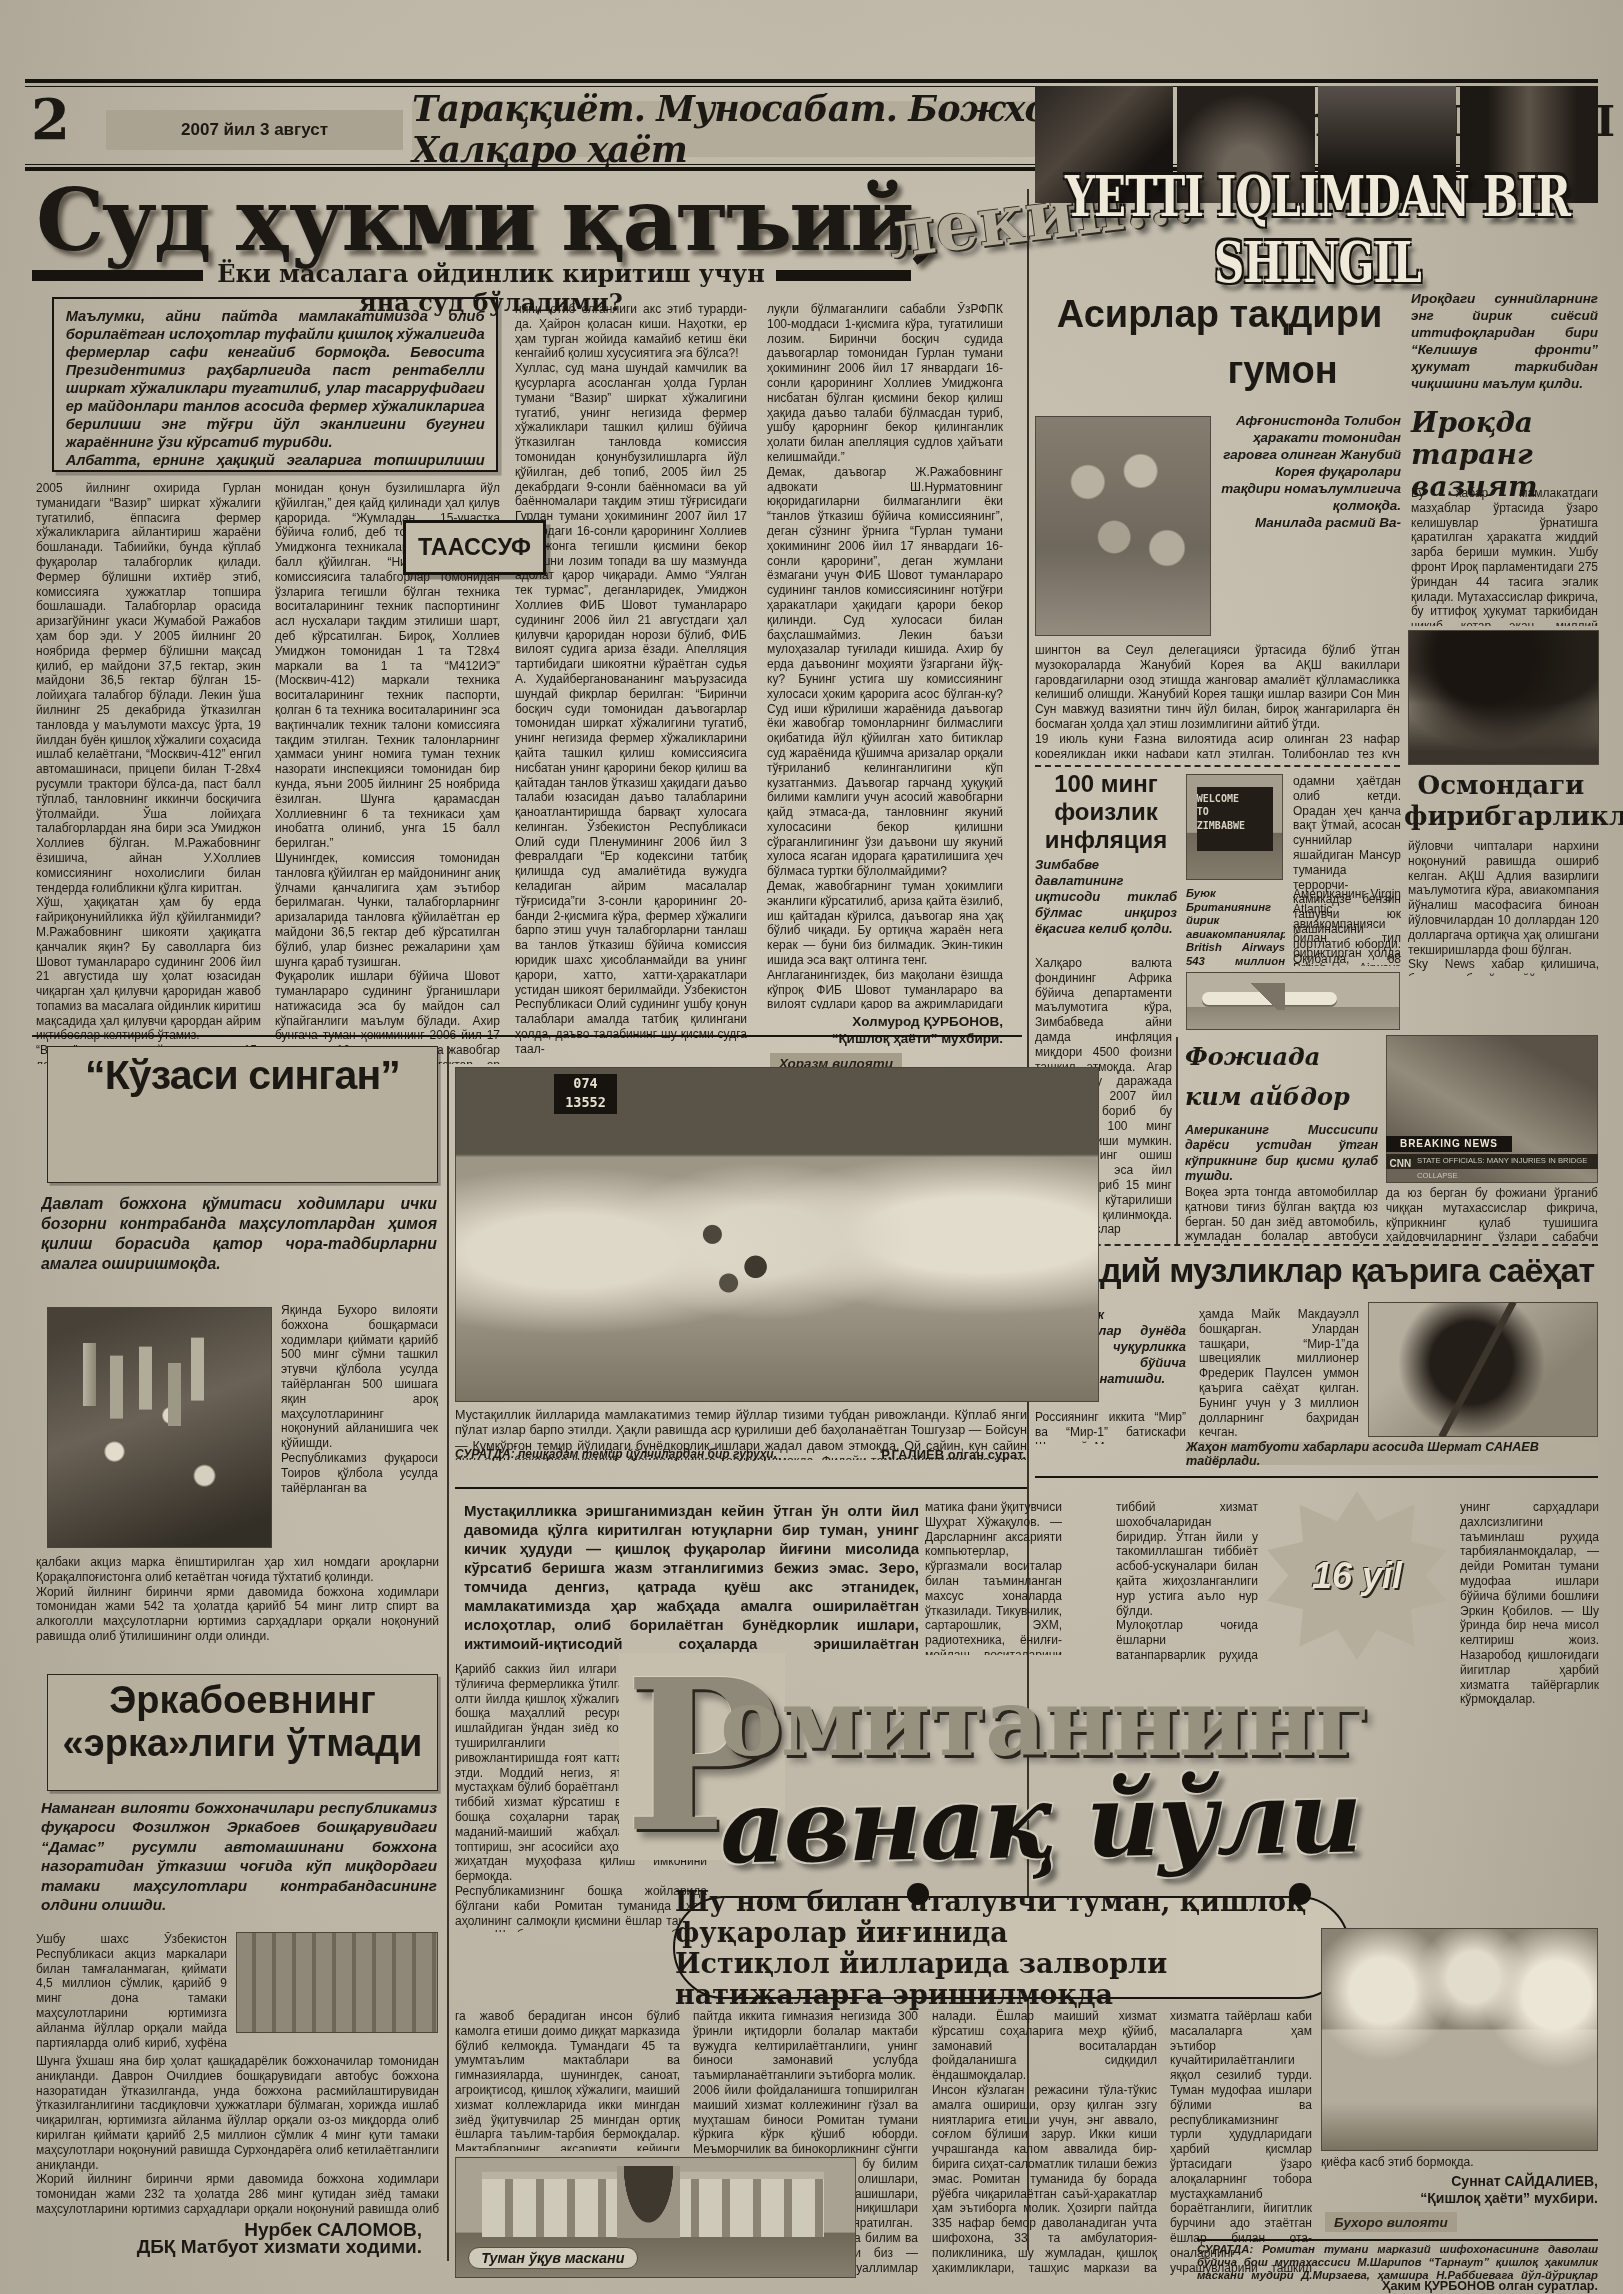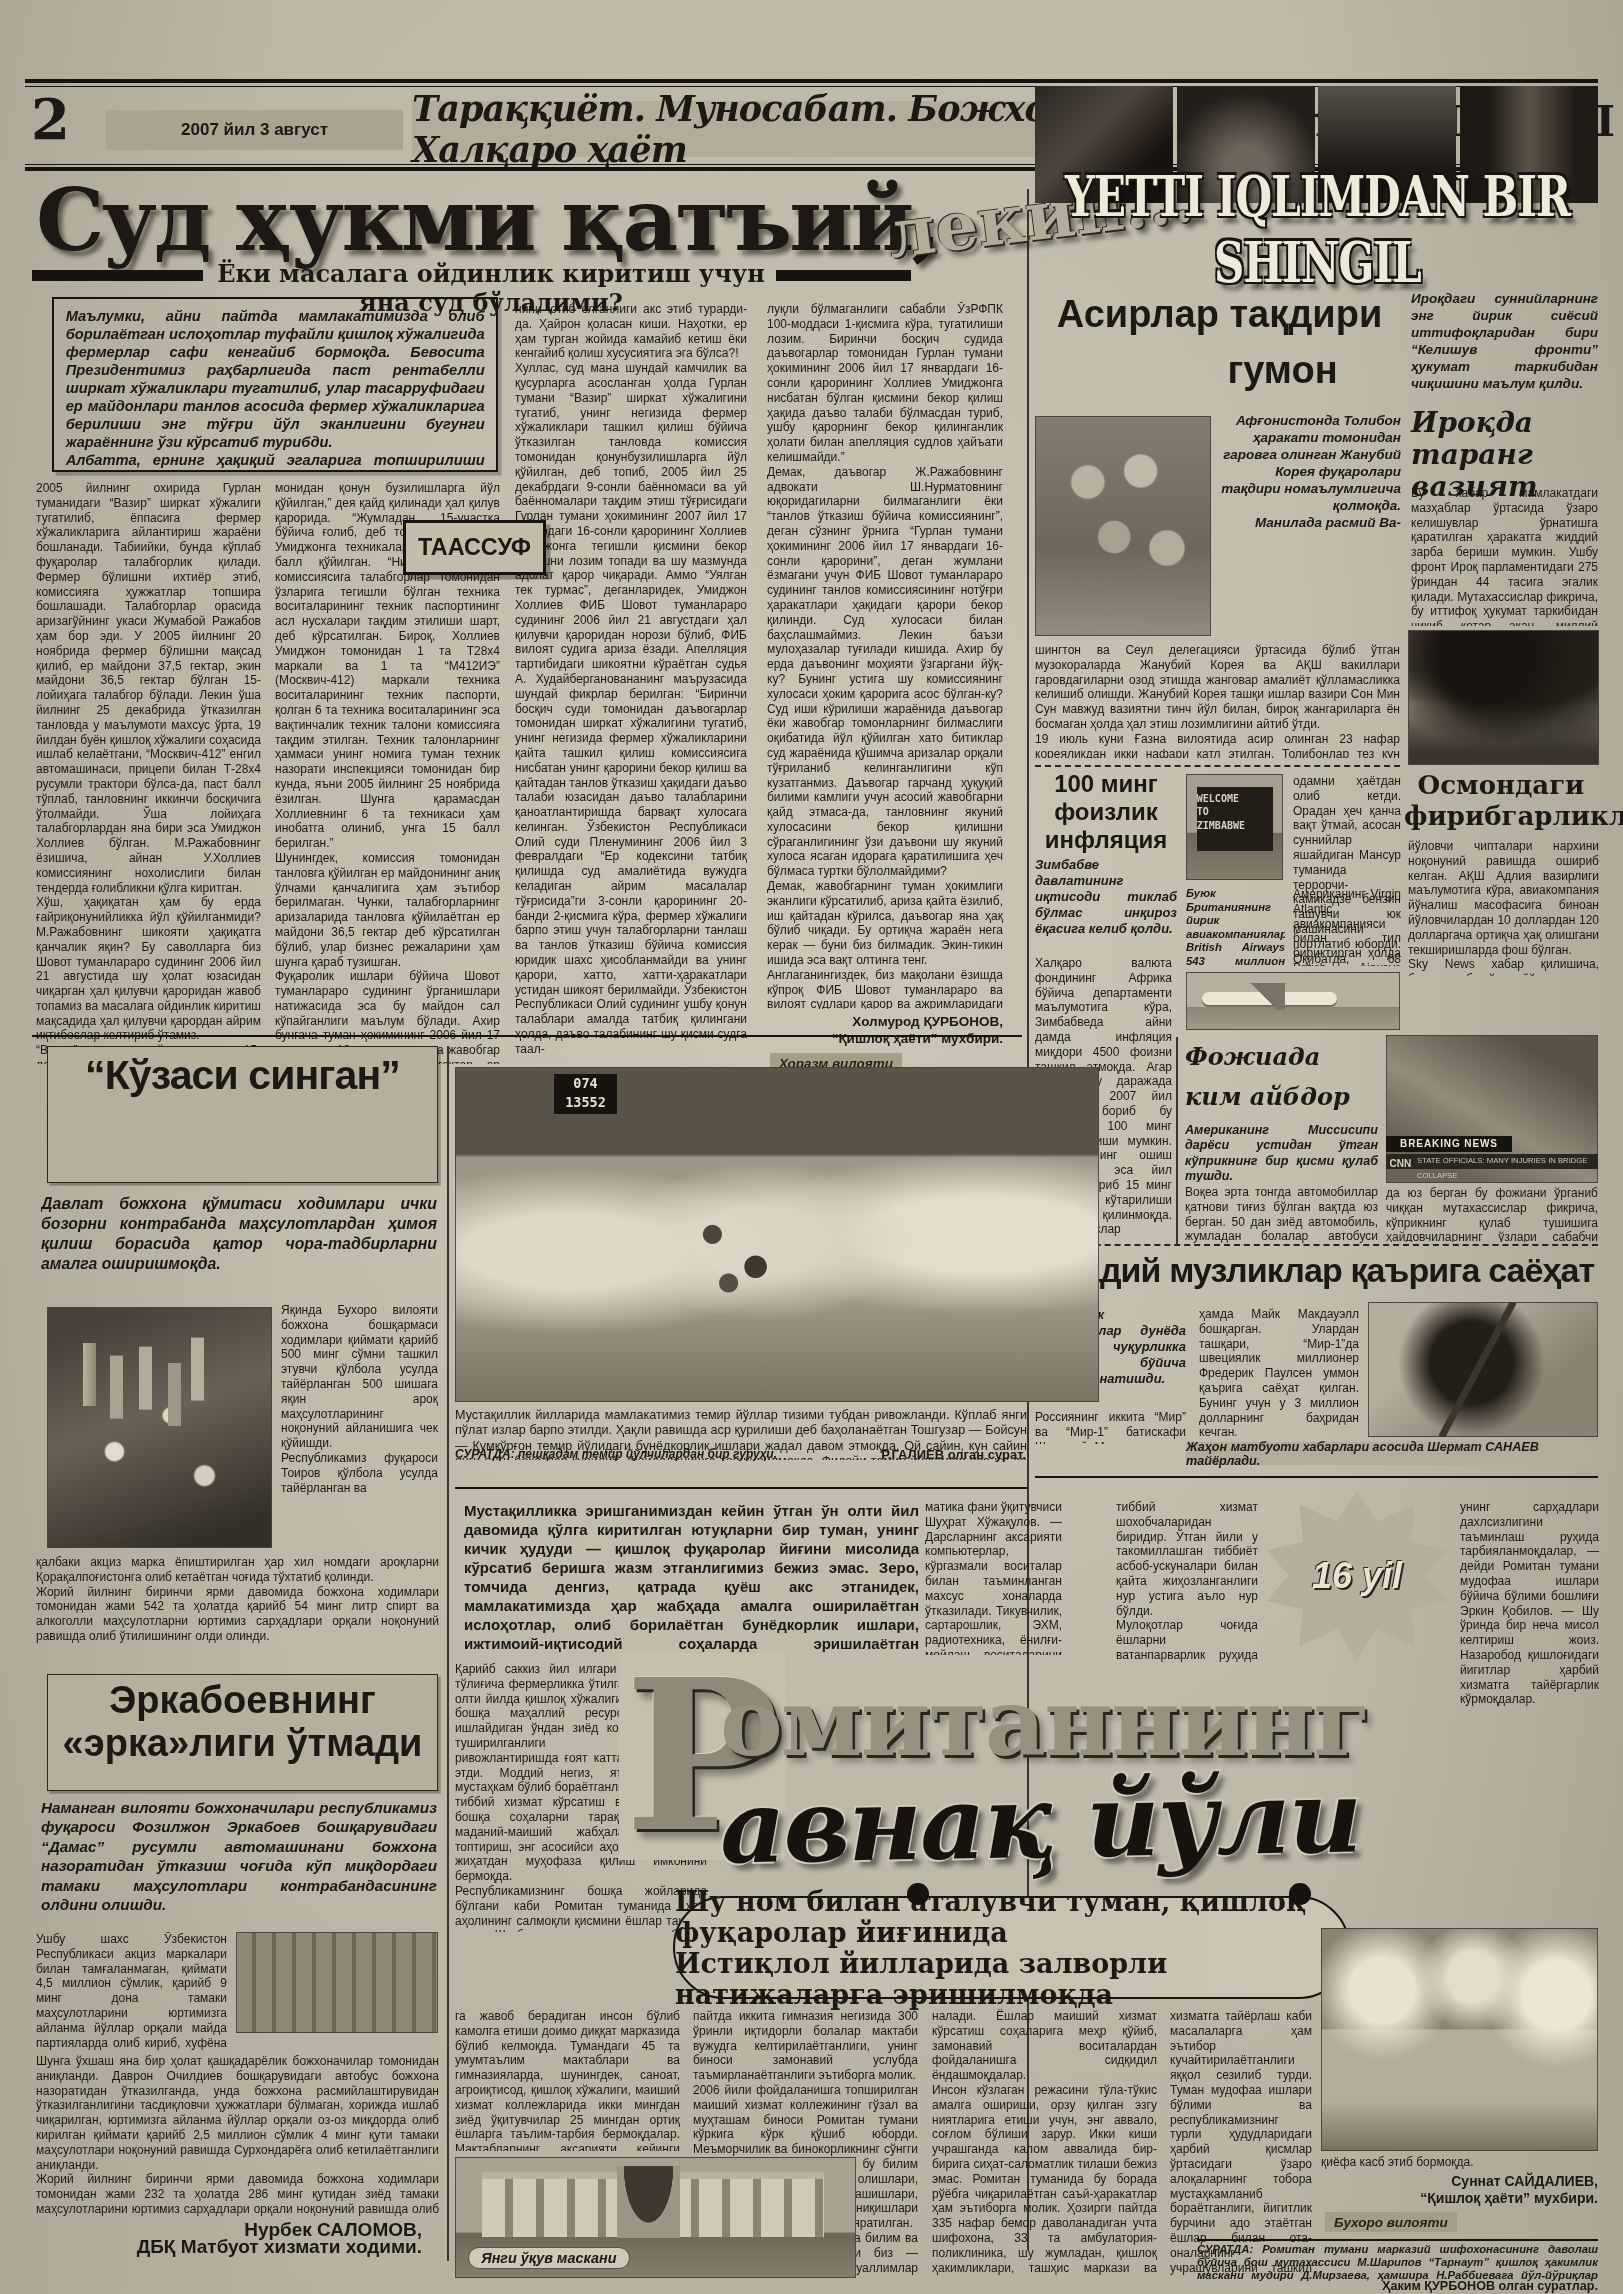--- a/index.html
+++ b/index.html
@@ -214,21 +214,21 @@
 2006 йили фойдаланишга топширилган маиший хизмат коллежининг гўзал ва муҳташам биноси Ромитан тумани кўркига кўрк қўшиб юборди. Меъморчилик ва бинокорликнинг сўнгги ютуқлари асосида қурилган бу билим даргоҳида ёшларнинг билим олишлари, турли тўгаракларда қатнашишлари, спорт билан шуғулланиб, чиниқишлари учун зарур шарт-шароитлар яратилган.
 — Тўрт юзга яқин йигит-қизга билим ва тарбия бериш масъулияти биз — қарийб эллик нафар муаллимлар зиммасига юклатилган, — дейди инфор-</div>
   <div class="abs body" style="left:932px;top:2009px;width:225px;height:266px">налади. Ёшлар маиший хизмат кўрсатиш соҳаларига меҳр қўйиб, замонавий воситалардан фойдаланишга сидқидил ёндашмоқдалар.
 Инсон кўзлаган режасини тўла-тўкис амалга ошириши, орзу қилган эзгу ниятларига етиши учун, энг аввало, соғлом бўлиши зарур. Икки киши учрашганда калом аввалида бир-бирига сиҳат-саломатлик тилаши бежиз эмас. Ромитан туманида бу борада рўёбга чиқарилаётган саъй-ҳаракатлар ҳам эътиборга молик. Ҳозирги пайтда 335 нафар бемор даволанадиган учта шифохона, 33 та амбулатория-поликлиника, шу жумладан, қишлоқ ҳакимликлари, ташҳис маркази ва бошқа муассасаларда аҳолига тиббий хизмат кўрсатилаяпти. 1400 нафардан зиёд медицина ходимлари ромитанликлар сиҳат-саломатлиги ҳақида қайғурмоқдалар.</div>
   <div class="abs body" style="left:1170px;top:2009px;width:142px;height:266px">хизматга тайёрлаш каби масалаларга ҳам эътибор кучайтирилаётганлиги яққол сезилиб турди. Туман мудофаа ишлари бўлими ва республикамизнинг турли ҳудудларидаги ҳарбий қисмлар ўртасидаги ўзаро алоқаларнинг тобора мустаҳкамланиб бораётганлиги, йигитлик бурчини адо этаётган ёшлар билан ота-оналарнинг учрашувларини ташкил қилиш ҳамда шу каби тадбирлар ҳам бундан далолат беради.
 — Ёшларимиз мустақил Ўзбекистонга садоқат билан хизмат қилиш,</div>
 
   <div class="ph" style="left:455px;top:2157px;width:401px;height:121px;background:linear-gradient(180deg,#a9a191 0 62%,#6f6757 63%,#857d6d);">
     <div style="position:absolute;left:27px;top:21.6px;width:342px;height:58px;background:repeating-linear-gradient(90deg,#cfc9b9 0 23.4px,#8a8272 23.4px 31px);box-shadow:0 -7.2px 0 #b9b2a2"></div>
     <div style="position:absolute;left:162px;top:9px;width:63px;height:72px;background:radial-gradient(ellipse at 50% 0,#3e382f 0 55%,#9c9484 56%)"></div>
-    <div class="pill" style="position:absolute;left:12.6px;bottom:9px">Янги ўқув маскани</div>
+    <div class="pill" style="position:absolute;left:12.6px;bottom:9px">Туман ўқув маскани</div>
   </div>
 
   <div class="ph" style="left:1321px;top:1928px;width:277px;height:223px;background:radial-gradient(circle at 22% 28%,#e8e2d2 0 12%,transparent 26%),radial-gradient(circle at 55% 22%,#e2dccc 0 11%,transparent 24%),radial-gradient(circle at 85% 30%,#ece6d6 0 12%,transparent 26%),linear-gradient(180deg,#8a8272 0 45%,#b3ab9b 46% 78%,#78705f)"></div>
   <div class="abs body" style="left:1321px;top:2155px;width:277px;height:18px">қиёфа касб этиб бормоқда.</div>
   <div class="abs signature" style="left:1321px;top:2173px;width:277px;font-size:14px">
     <span>Суннат САЙДАЛИЕВ,</span><br>
     <span>“Қишлоқ ҳаёти” мухбири.</span>
   </div>
   <div class="abs tag" style="left:1325px;top:2212px">Бухоро вилояти</div>
 

